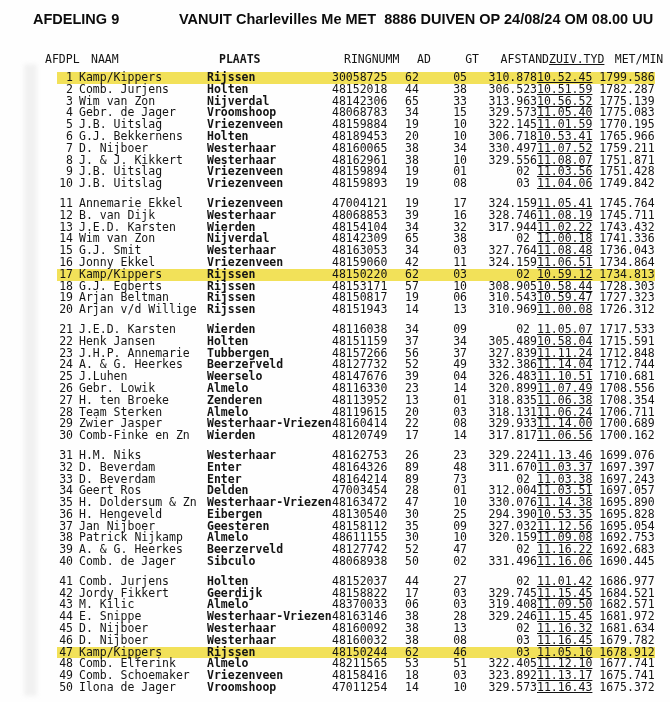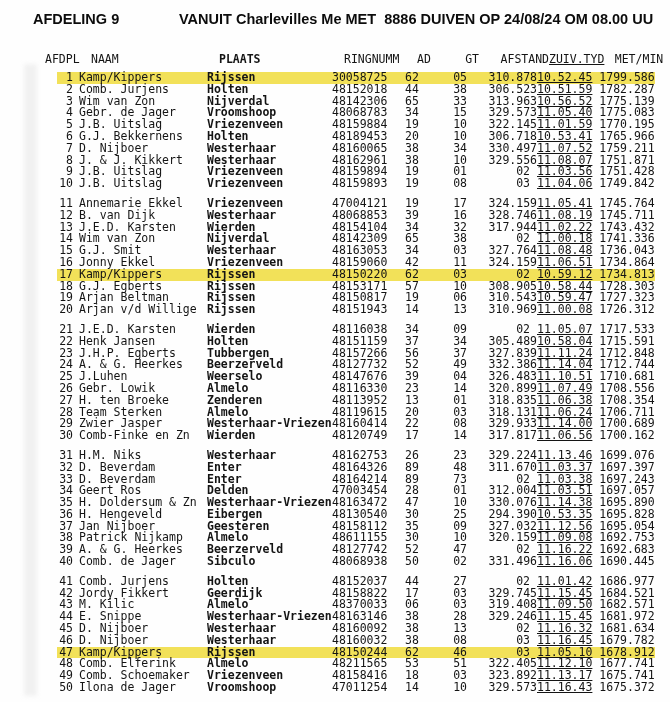--- a/index.html
+++ b/index.html
@@ -89,21 +89,21 @@
       <div class="row"><span class="c-afdpl">15</span><span class="c-naam">G.J. Smit</span><span class="c-plaats">Westerhaar</span><span class="c-ringnummer">48163053</span><span class="c-ad">34</span><span class="c-gt">03</span><span class="c-afstand">327.764</span><span class="c-zuiv_tyd">11.08.48</span><span class="c-met_min">1736.043</span></div>
       <div class="row"><span class="c-afdpl">16</span><span class="c-naam">Jonny Ekkel</span><span class="c-plaats">Vriezenveen</span><span class="c-ringnummer">48159060</span><span class="c-ad">42</span><span class="c-gt">11</span><span class="c-afstand">324.159</span><span class="c-zuiv_tyd">11.06.51</span><span class="c-met_min">1734.864</span></div>
       <div class="row hl"><span class="c-afdpl">17</span><span class="c-naam">Kamp/Kippers</span><span class="c-plaats">Rijssen</span><span class="c-ringnummer">48150220</span><span class="c-ad">62</span><span class="c-gt">03</span><span class="c-afstand short">02</span><span class="c-zuiv_tyd">10.59.12</span><span class="c-met_min">1734.813</span></div>
       <div class="row"><span class="c-afdpl">18</span><span class="c-naam">G.J. Egberts</span><span class="c-plaats">Rijssen</span><span class="c-ringnummer">48153171</span><span class="c-ad">57</span><span class="c-gt">10</span><span class="c-afstand">308.905</span><span class="c-zuiv_tyd">10.58.44</span><span class="c-met_min">1728.303</span></div>
       <div class="row"><span class="c-afdpl">19</span><span class="c-naam">Arjan Beltman</span><span class="c-plaats">Rijssen</span><span class="c-ringnummer">48150817</span><span class="c-ad">19</span><span class="c-gt">06</span><span class="c-afstand">310.543</span><span class="c-zuiv_tyd">10.59.47</span><span class="c-met_min">1727.323</span></div>
       <div class="row"><span class="c-afdpl">20</span><span class="c-naam">Arjan v/d Willige</span><span class="c-plaats">Rijssen</span><span class="c-ringnummer">48151943</span><span class="c-ad">14</span><span class="c-gt">13</span><span class="c-afstand">310.969</span><span class="c-zuiv_tyd">11.00.08</span><span class="c-met_min">1726.312</span></div>
     </div>
     <div class="group">
       <div class="row"><span class="c-afdpl">21</span><span class="c-naam">J.E.D. Karsten</span><span class="c-plaats">Wierden</span><span class="c-ringnummer">48116038</span><span class="c-ad">34</span><span class="c-gt">09</span><span class="c-afstand short">02</span><span class="c-zuiv_tyd">11.05.07</span><span class="c-met_min">1717.533</span></div>
       <div class="row"><span class="c-afdpl">22</span><span class="c-naam">Henk Jansen</span><span class="c-plaats">Holten</span><span class="c-ringnummer">48151159</span><span class="c-ad">37</span><span class="c-gt">34</span><span class="c-afstand">305.489</span><span class="c-zuiv_tyd">10.58.04</span><span class="c-met_min">1715.591</span></div>
-      <div class="row"><span class="c-afdpl">23</span><span class="c-naam">J.H.P. Egberts</span><span class="c-plaats">Tubbergen</span><span class="c-ringnummer">48157266</span><span class="c-ad">56</span><span class="c-gt">37</span><span class="c-afstand">327.839</span><span class="c-zuiv_tyd">11.11.24</span><span class="c-met_min">1712.848</span></div>
+      <div class="row"><span class="c-afdpl">23</span><span class="c-naam">J.H.P. Annemarie</span><span class="c-plaats">Tubbergen</span><span class="c-ringnummer">48157266</span><span class="c-ad">56</span><span class="c-gt">37</span><span class="c-afstand">327.839</span><span class="c-zuiv_tyd">11.11.24</span><span class="c-met_min">1712.848</span></div>
       <div class="row"><span class="c-afdpl">24</span><span class="c-naam">A. &amp; G. Heerkes</span><span class="c-plaats">Beerzerveld</span><span class="c-ringnummer">48127732</span><span class="c-ad">52</span><span class="c-gt">49</span><span class="c-afstand">332.386</span><span class="c-zuiv_tyd">11.14.04</span><span class="c-met_min">1712.744</span></div>
       <div class="row"><span class="c-afdpl">25</span><span class="c-naam">J.Luhen</span><span class="c-plaats">Weerselo</span><span class="c-ringnummer">48147676</span><span class="c-ad">39</span><span class="c-gt">04</span><span class="c-afstand">326.483</span><span class="c-zuiv_tyd">11.10.51</span><span class="c-met_min">1710.681</span></div>
       <div class="row"><span class="c-afdpl">26</span><span class="c-naam">Gebr. Lowik</span><span class="c-plaats">Almelo</span><span class="c-ringnummer">48116330</span><span class="c-ad">23</span><span class="c-gt">14</span><span class="c-afstand">320.899</span><span class="c-zuiv_tyd">11.07.49</span><span class="c-met_min">1708.556</span></div>
       <div class="row"><span class="c-afdpl">27</span><span class="c-naam">H. ten Broeke</span><span class="c-plaats">Zenderen</span><span class="c-ringnummer">48113952</span><span class="c-ad">13</span><span class="c-gt">01</span><span class="c-afstand">318.835</span><span class="c-zuiv_tyd">11.06.38</span><span class="c-met_min">1708.354</span></div>
       <div class="row"><span class="c-afdpl">28</span><span class="c-naam">Team Sterken</span><span class="c-plaats">Almelo</span><span class="c-ringnummer">48119615</span><span class="c-ad">20</span><span class="c-gt">03</span><span class="c-afstand">318.131</span><span class="c-zuiv_tyd">11.06.24</span><span class="c-met_min">1706.711</span></div>
       <div class="row"><span class="c-afdpl">29</span><span class="c-naam">Zwier Jasper</span><span class="c-plaats">Westerhaar-Vriezen</span><span class="c-ringnummer">48160414</span><span class="c-ad">22</span><span class="c-gt">08</span><span class="c-afstand">329.933</span><span class="c-zuiv_tyd">11.14.00</span><span class="c-met_min">1700.689</span></div>
       <div class="row"><span class="c-afdpl">30</span><span class="c-naam">Comb-Finke en Zn</span><span class="c-plaats">Wierden</span><span class="c-ringnummer">48120749</span><span class="c-ad">17</span><span class="c-gt">14</span><span class="c-afstand">317.817</span><span class="c-zuiv_tyd">11.06.56</span><span class="c-met_min">1700.162</span></div>
     </div>
     <div class="group">
       <div class="row"><span class="c-afdpl">31</span><span class="c-naam">H.M. Niks</span><span class="c-plaats">Westerhaar</span><span class="c-ringnummer">48162753</span><span class="c-ad">26</span><span class="c-gt">23</span><span class="c-afstand">329.224</span><span class="c-zuiv_tyd">11.13.46</span><span class="c-met_min">1699.076</span></div>

